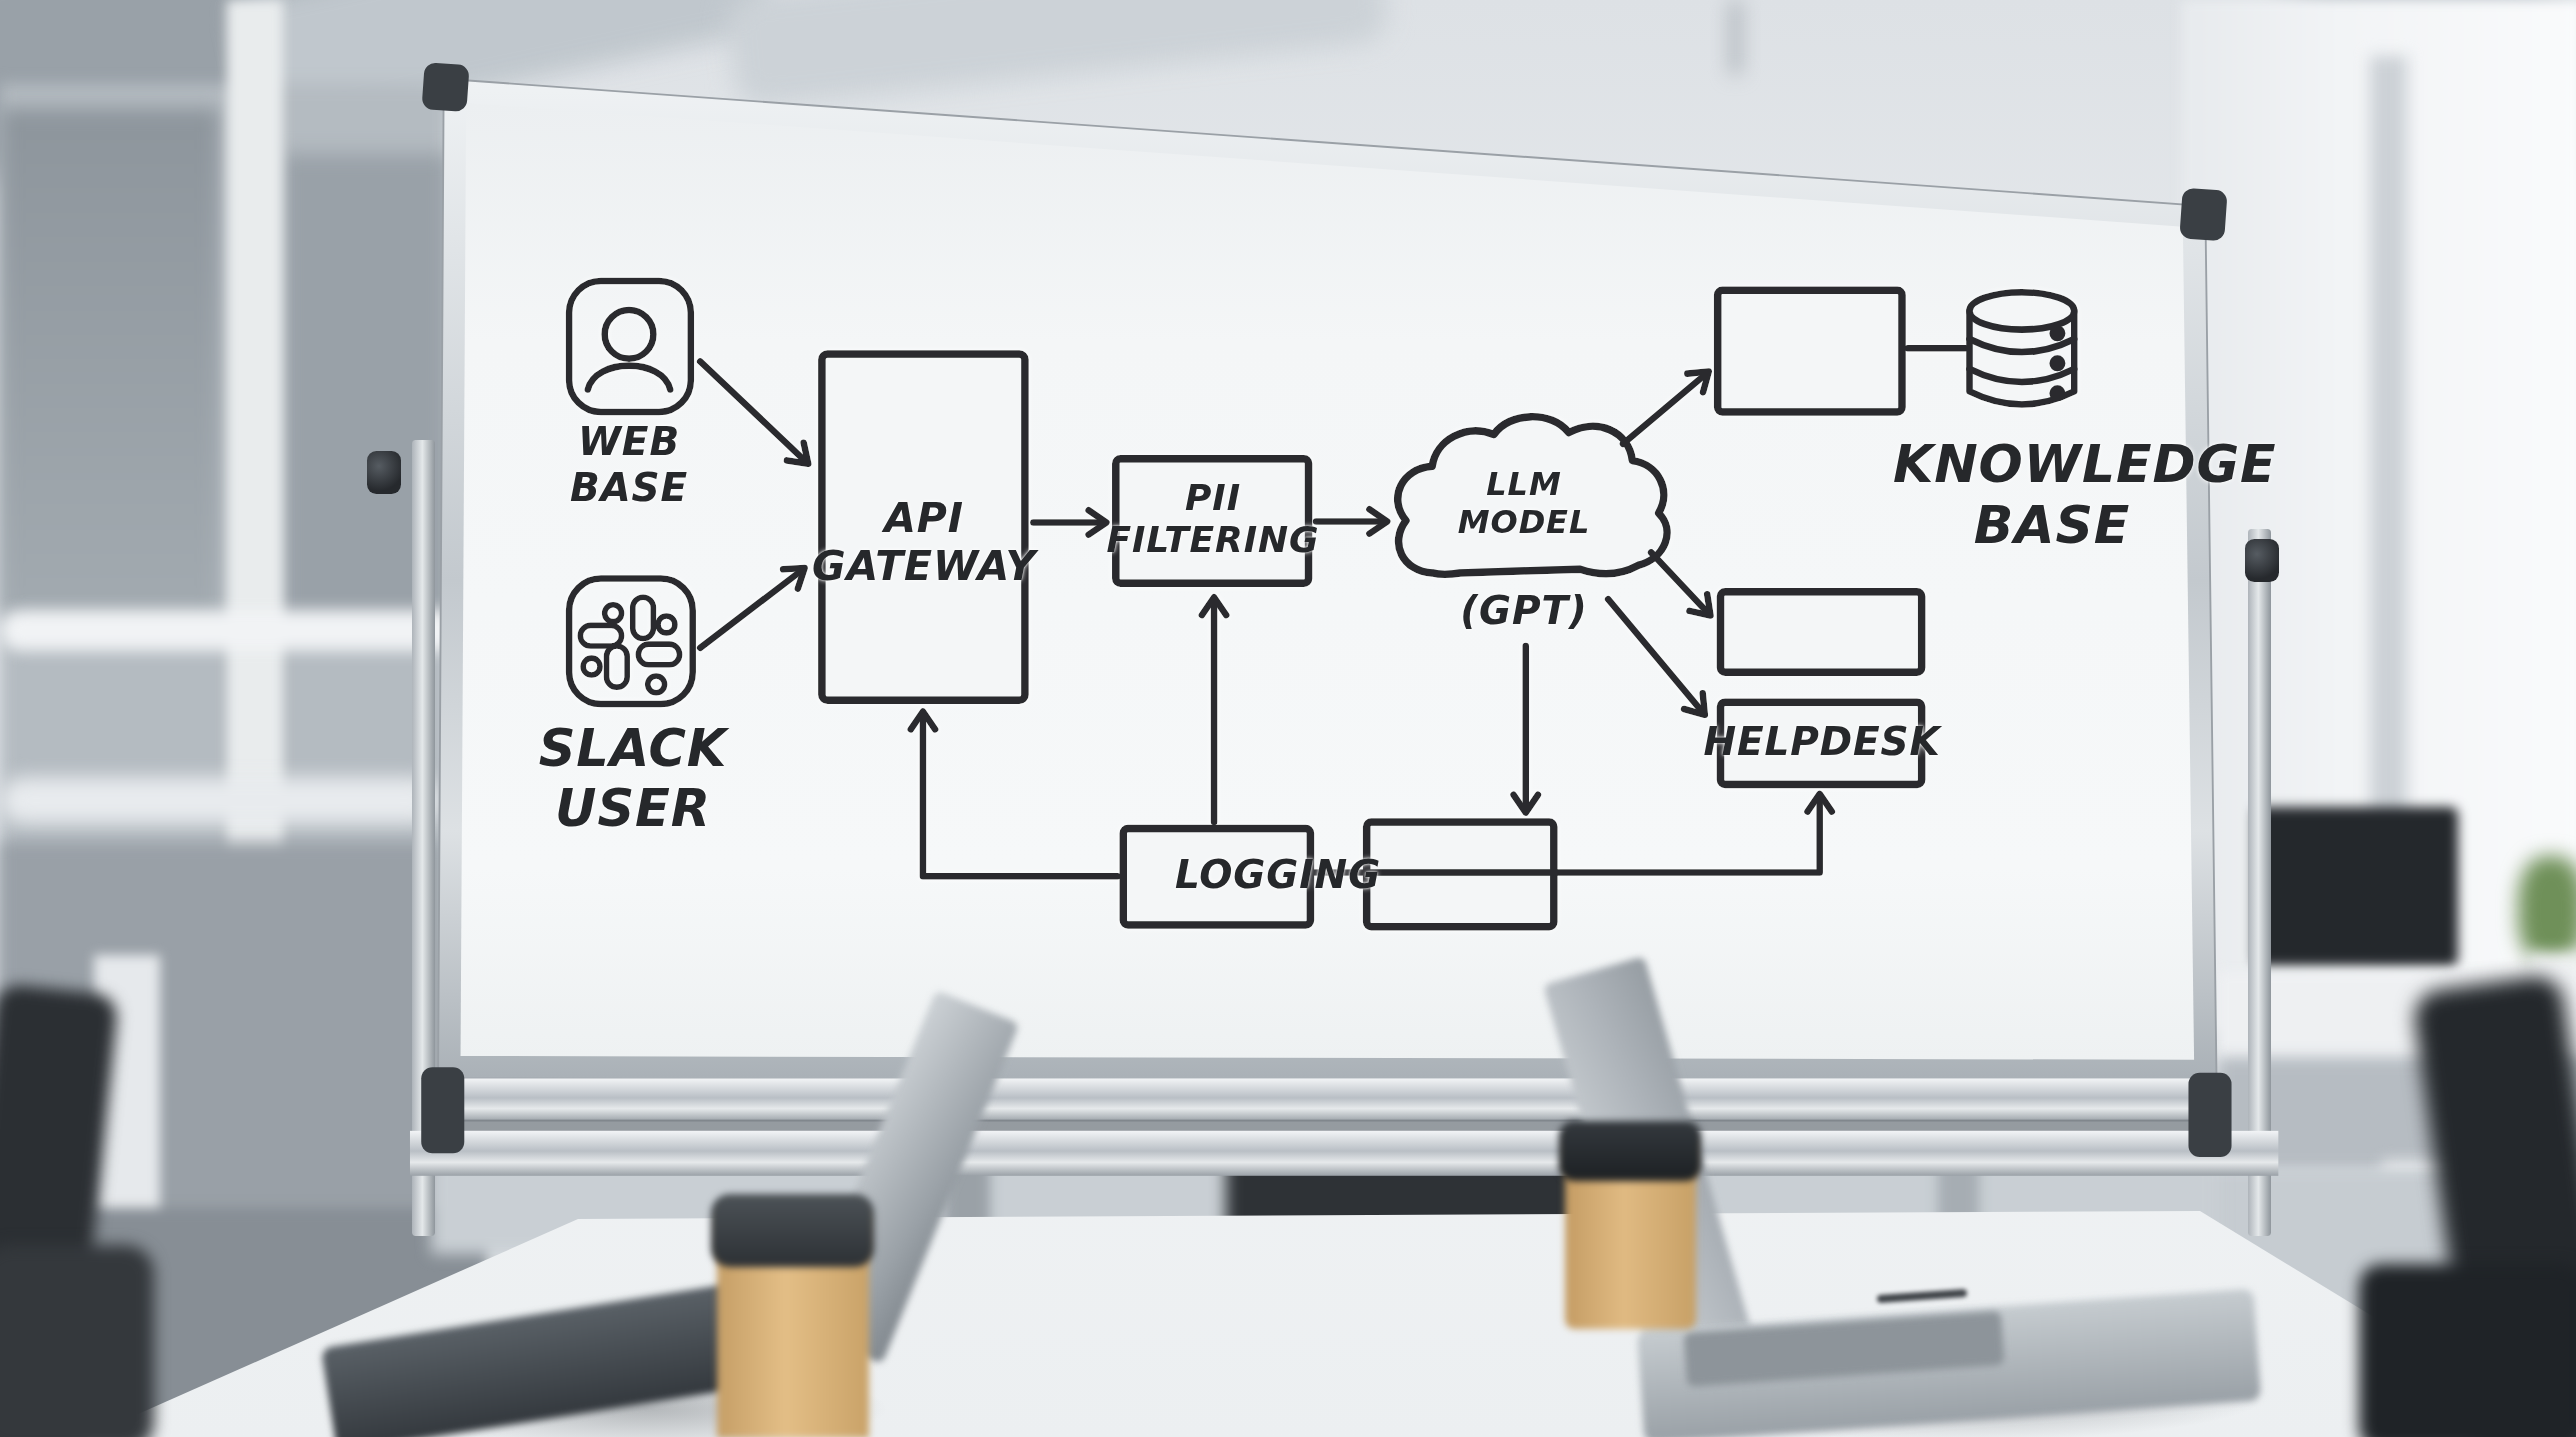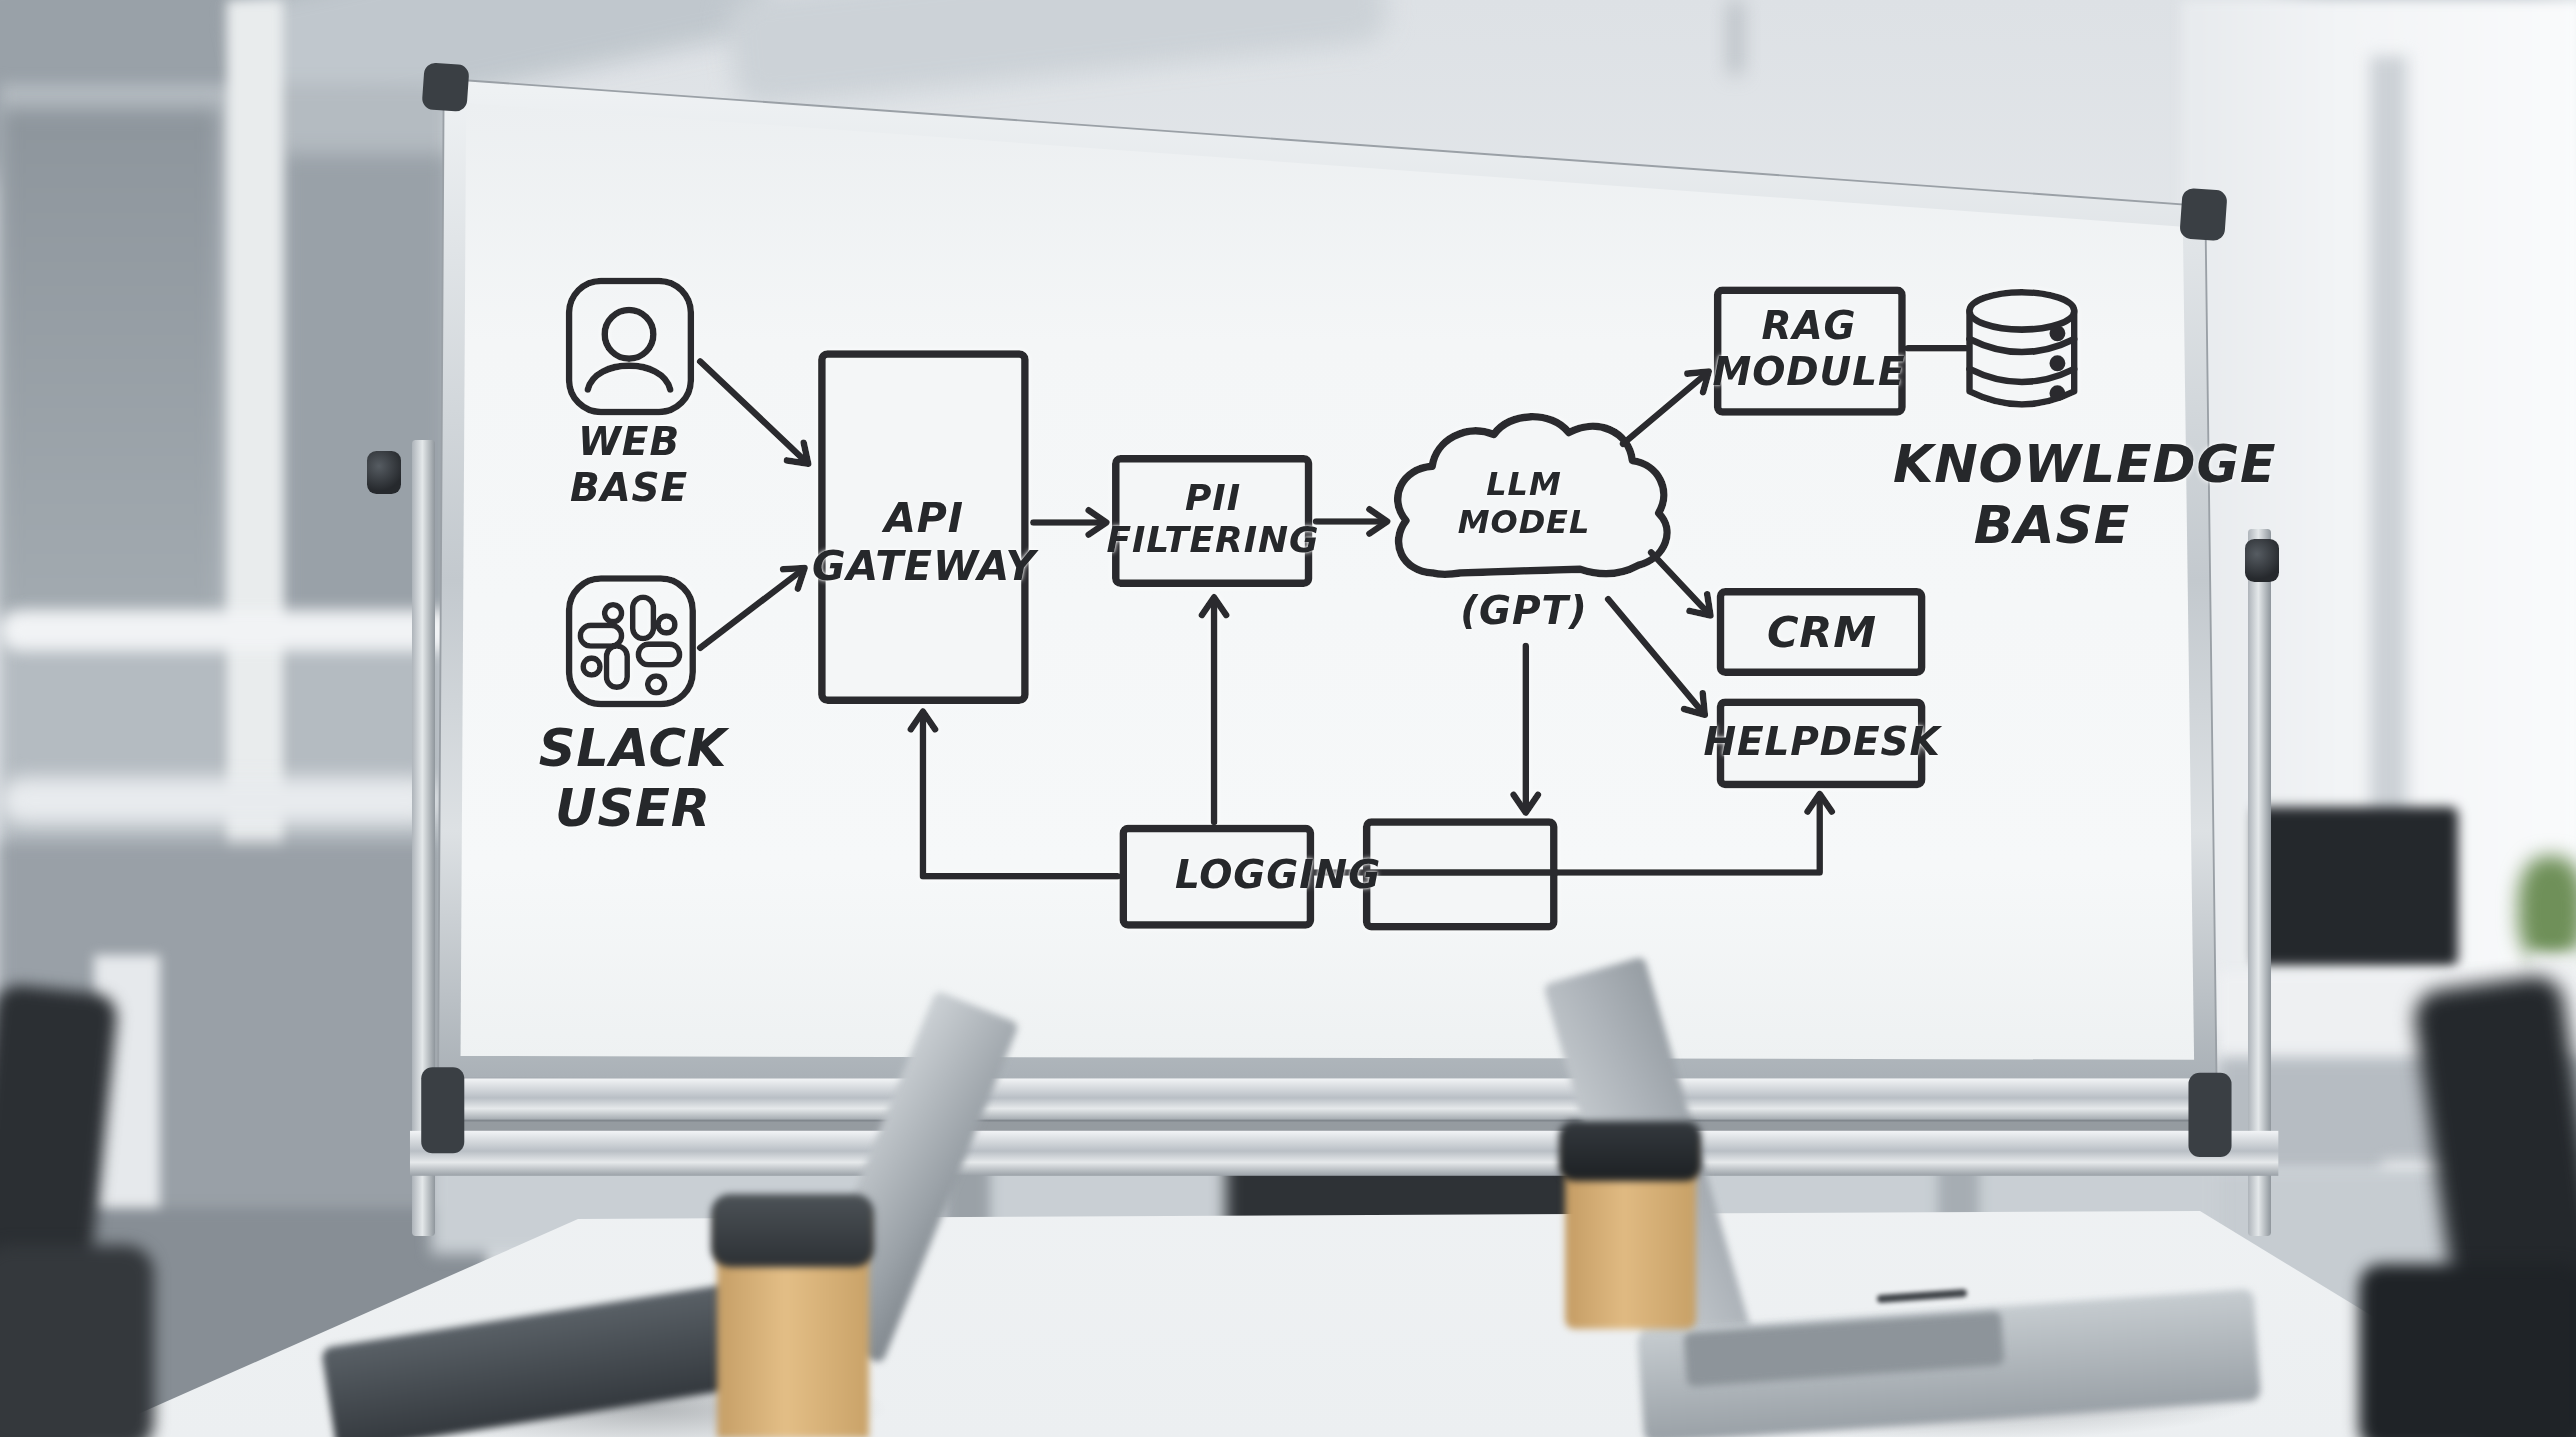--- a/index.html
+++ b/index.html
@@ -190,25 +190,22 @@
 BASE</div>
   <div class="lbl" style="left:633px;top:719px;font-size:51px;">SLACK
 USER</div>
   <div class="lbl" style="left:1213px;top:477px;font-size:36px;">PII
 FILTERING</div>
   <div class="lbl" style="left:924px;top:494px;font-size:41px;">API
 GATEWAY</div>
   <div class="lbl" style="left:1524px;top:466px;font-size:32px;">LLM
 MODEL</div>
   <div class="lbl" style="left:1524px;top:588px;font-size:39px;">(GPT)</div>
-  <div class="lbl" style="left:1809px;top:303px;font-size:39px;">RAG
-MODULE</div>
   <div class="lbl" style="left:2052px;top:434px;font-size:52px;">KNOWLEDGE
 BASE</div>
-  <div class="lbl" style="left:1822px;top:607px;font-size:43px;">CRM</div>
   <div class="lbl" style="left:1822px;top:719px;font-size:39px;">HELPDESK</div>
   <div class="lbl" style="left:1278px;top:852px;font-size:39px;">LOGGING</div>
 
   <div id="desk"></div>
   <div class="shadow" style="left:403px;top:1367px;width:487px;height:84px;"></div>
   <div class="shadow" style="left:1647px;top:1357px;width:618px;height:84px;"></div>
 
   <div class="fg blur4" style="left:936px;top:990px;width:90px;height:367px;transform:rotate(22deg);transform-origin:top left;
               background:linear-gradient(100deg,#cdd2d6,#9aa1a7 70%,#80878d);border-radius:7.5px;"></div>
   <div class="fg blur4" style="left:326px;top:1309px;width:496px;height:105px;transform:rotate(-9deg);

